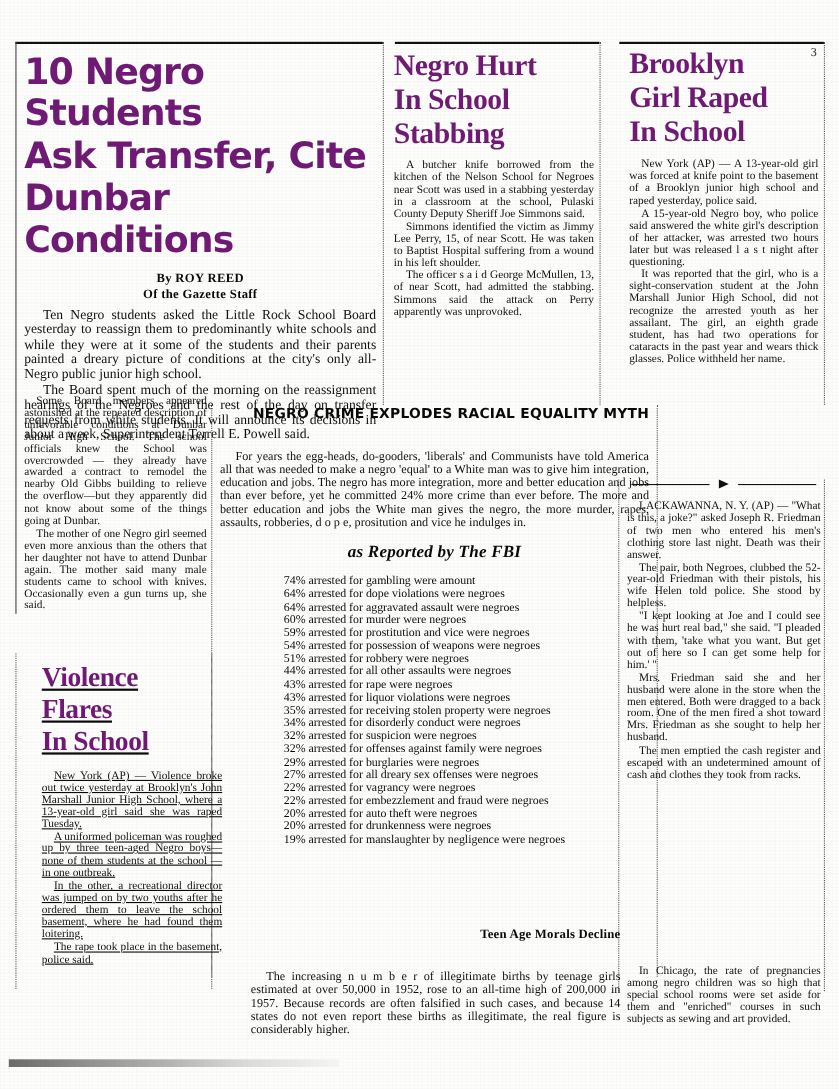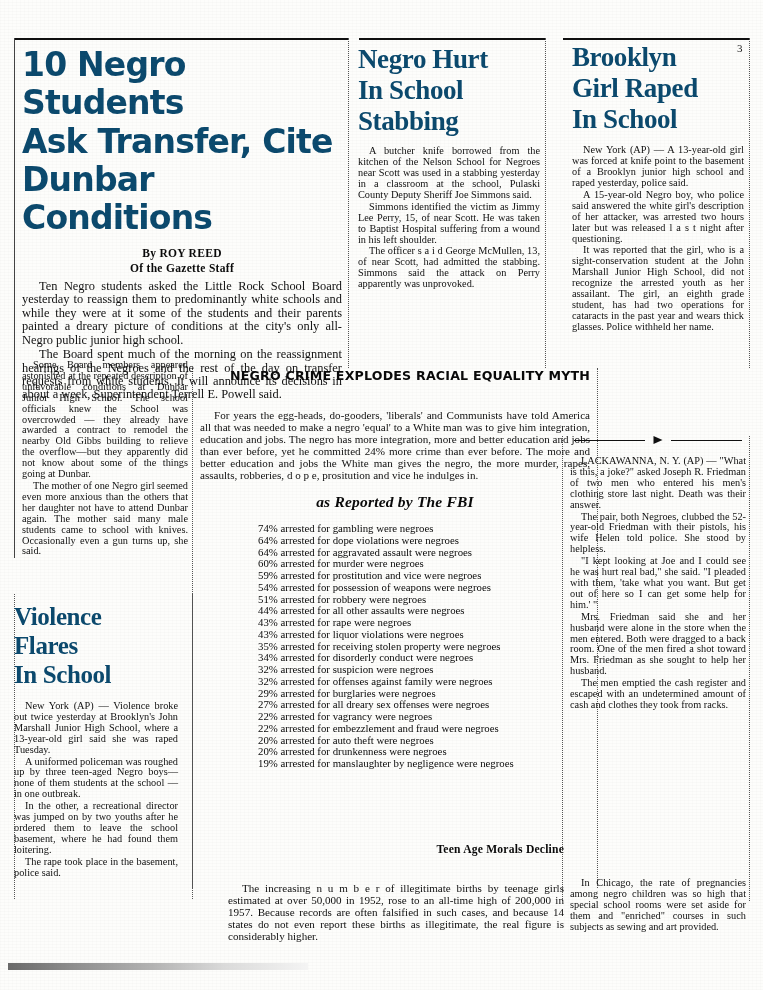--- a/index.html
+++ b/index.html
@@ -70,21 +70,21 @@
   }
   .rule-thick { height: 2px; background: #111; }
 
   
   .col { position: absolute; }
 
   .hl {
     font-weight: bold;
     line-height: .98;
     letter-spacing: -0.4px;
-    color: #0c4a6e;
+    color: #701a75;
     margin: 0;
   }
   
   .hl-lead {
     font-family: "DejaVu Sans", "Liberation Sans", sans-serif;
     font-size: 33px;
     font-weight: bold;
     line-height: 1.16;
     letter-spacing: -0.8px;
   }
@@ -282,21 +282,21 @@
     <div class="col narrow" style="left:556px; top:408px; width:176px;">
       <div style="margin-top:10px;">
         <p class="body">LACKAWANNA, N. Y. (AP) — "What is this, a joke?" asked Joseph R. Friedman of two men who entered his men's clothing store last night. Death was their answer.</p>
         <p class="body">The pair, both Negroes, clubbed the 52-year-old Friedman with their pistols, his wife Helen told police. She stood by helpless.</p>
         <p class="body">"I kept looking at Joe and I could see he was hurt real bad," she said. "I pleaded with them, 'take what you want. But get out of here so I can get some help for him.' "</p>
         <p class="body">Mrs. Friedman said she and her husband were alone in the store when the men entered. Both were dragged to a back room. One of the men fired a shot toward Mrs. Friedman as she sought to help her husband.</p>
         <p class="body">The men emptied the cash register and escaped with an undetermined amount of cash and clothes they took from racks.</p>
       </div>
     </div>
 
-    <div class="col narrow" style="left:0; top:564px; width:164px;">
+    <div class="col narrow" style="left:24px; top:564px; width:164px;text-decoration:underline;">
       <h2 class="hl hl-serif sm">
         <span>Violence</span><br>
         <span>Flares</span><br>
         <span>In School</span>
       </h2>
       <div style="margin-top:12px;">
         <p class="body">New York (AP) — Violence broke out twice yesterday at Brooklyn's John Marshall Junior High School, where a 13-year-old girl said she was raped Tuesday.</p>
         <p class="body">A uniformed policeman was roughed up by three teen-aged Negro boys—none of them students at the school — in one outbreak.</p>
         <p class="body">In the other, a recreational director was jumped on by two youths after he ordered them to leave the school basement, where he had found them loitering.</p>
         <p class="body">The rape took place in the basement, police said.</p>
@@ -304,21 +304,21 @@
     </div>
 
     <div class="col centerblk" style="left:186px; top:330px; width:390px;">
       <h2 class="feature-head">NEGRO CRIME EXPLODES RACIAL EQUALITY MYTH</h2>
       <p class="body">For years the egg-heads, do-gooders, 'liberals' and Communists have told America all that was needed to make a negro 'equal' to a White man was to give him integration, education and jobs. The negro has more integration, more and better education and jobs than ever before, yet he committed 24% more crime than ever before. The more and better education and jobs the White man gives the negro, the more murder, rapes, assaults, robberies, d o p e, prositution and vice he indulges in.</p>
     </div>
 
     <div class="col" style="left:186px; top:455px; width:390px;">
       <div class="fbi-head">as Reported by The FBI</div>
       <ul class="fbi" id="fbi-list">
-          <li><span class="pct">74%</span><span> arrested for gambling were negroes</span></li>
+          <li><span class="pct">74%</span><span> arrested for gambling were amount</span></li>
           <li><span class="pct">64%</span><span> arrested for dope violations were negroes</span></li>
           <li><span class="pct">64%</span><span> arrested for aggravated assault were negroes</span></li>
           <li><span class="pct">60%</span><span> arrested for murder were negroes</span></li>
           <li><span class="pct">59%</span><span> arrested for prostitution and vice were negroes</span></li>
           <li><span class="pct">54%</span><span> arrested for possession of weapons were negroes</span></li>
           <li><span class="pct">51%</span><span> arrested for robbery were negroes</span></li>
           <li><span class="pct">44%</span><span> arrested for all other assaults were negroes</span></li>
           <li><span class="pct">43%</span><span> arrested for rape were negroes</span></li>
           <li><span class="pct">43%</span><span> arrested for liquor violations were negroes</span></li>
           <li><span class="pct">35%</span><span> arrested for receiving stolen property were negroes</span></li>

